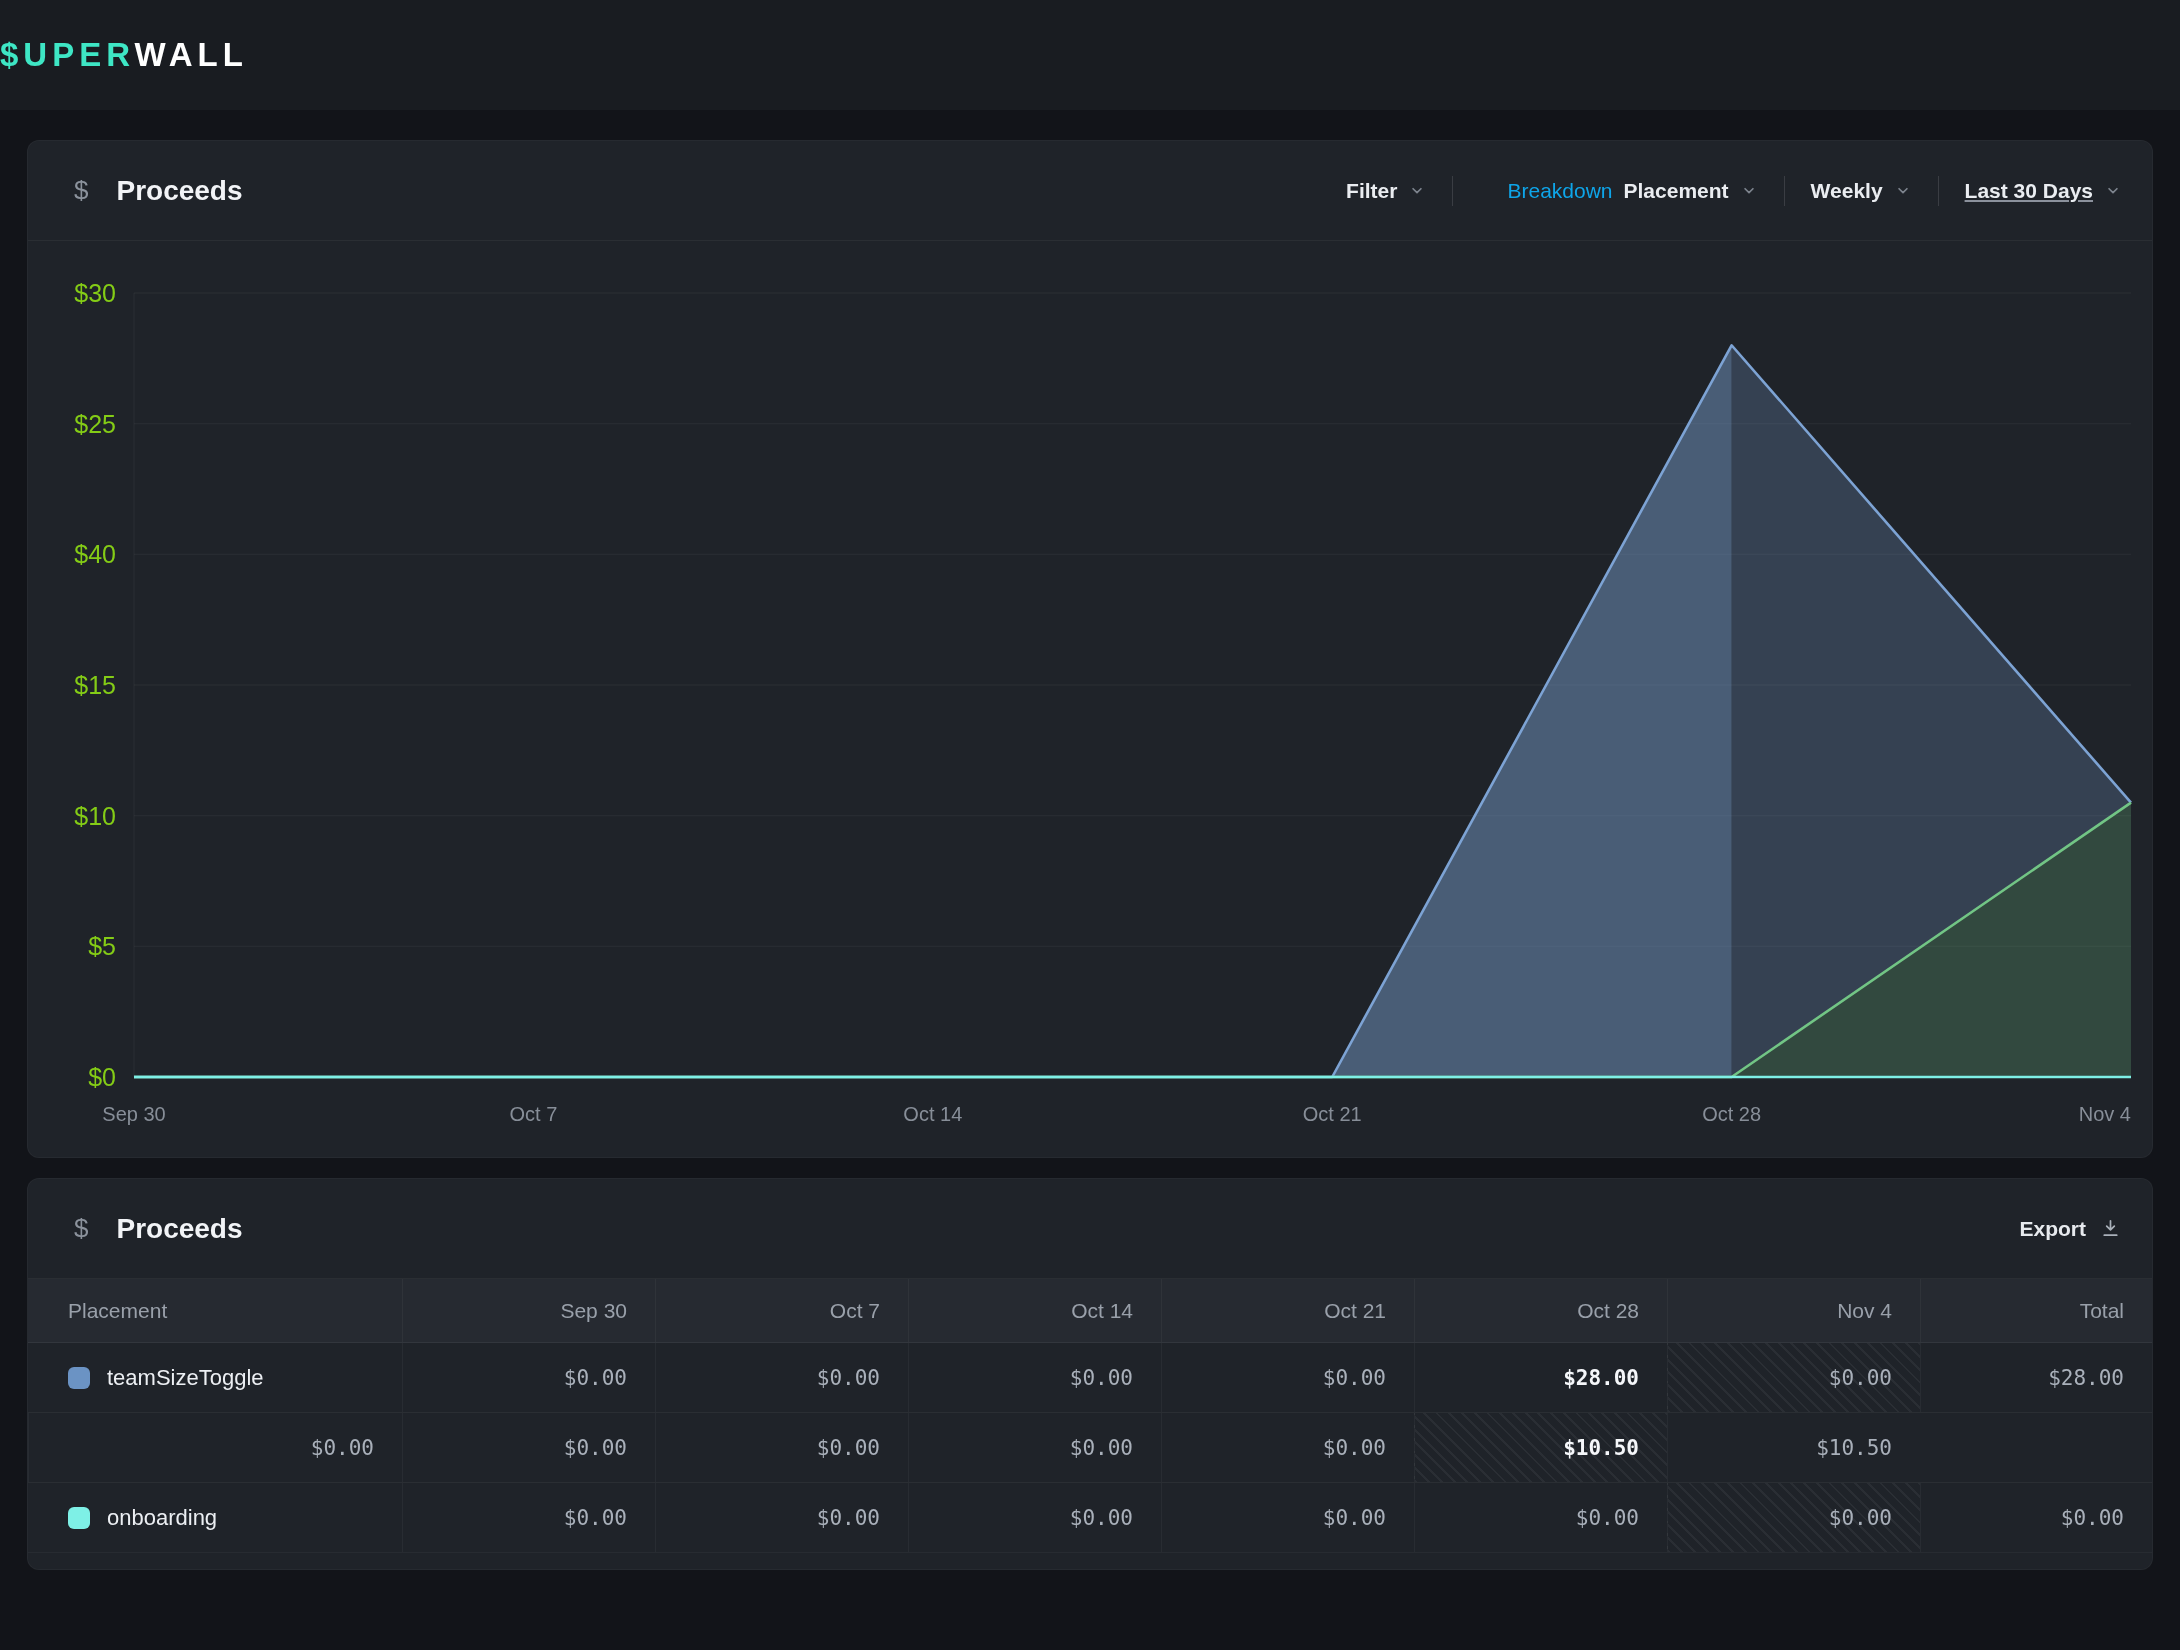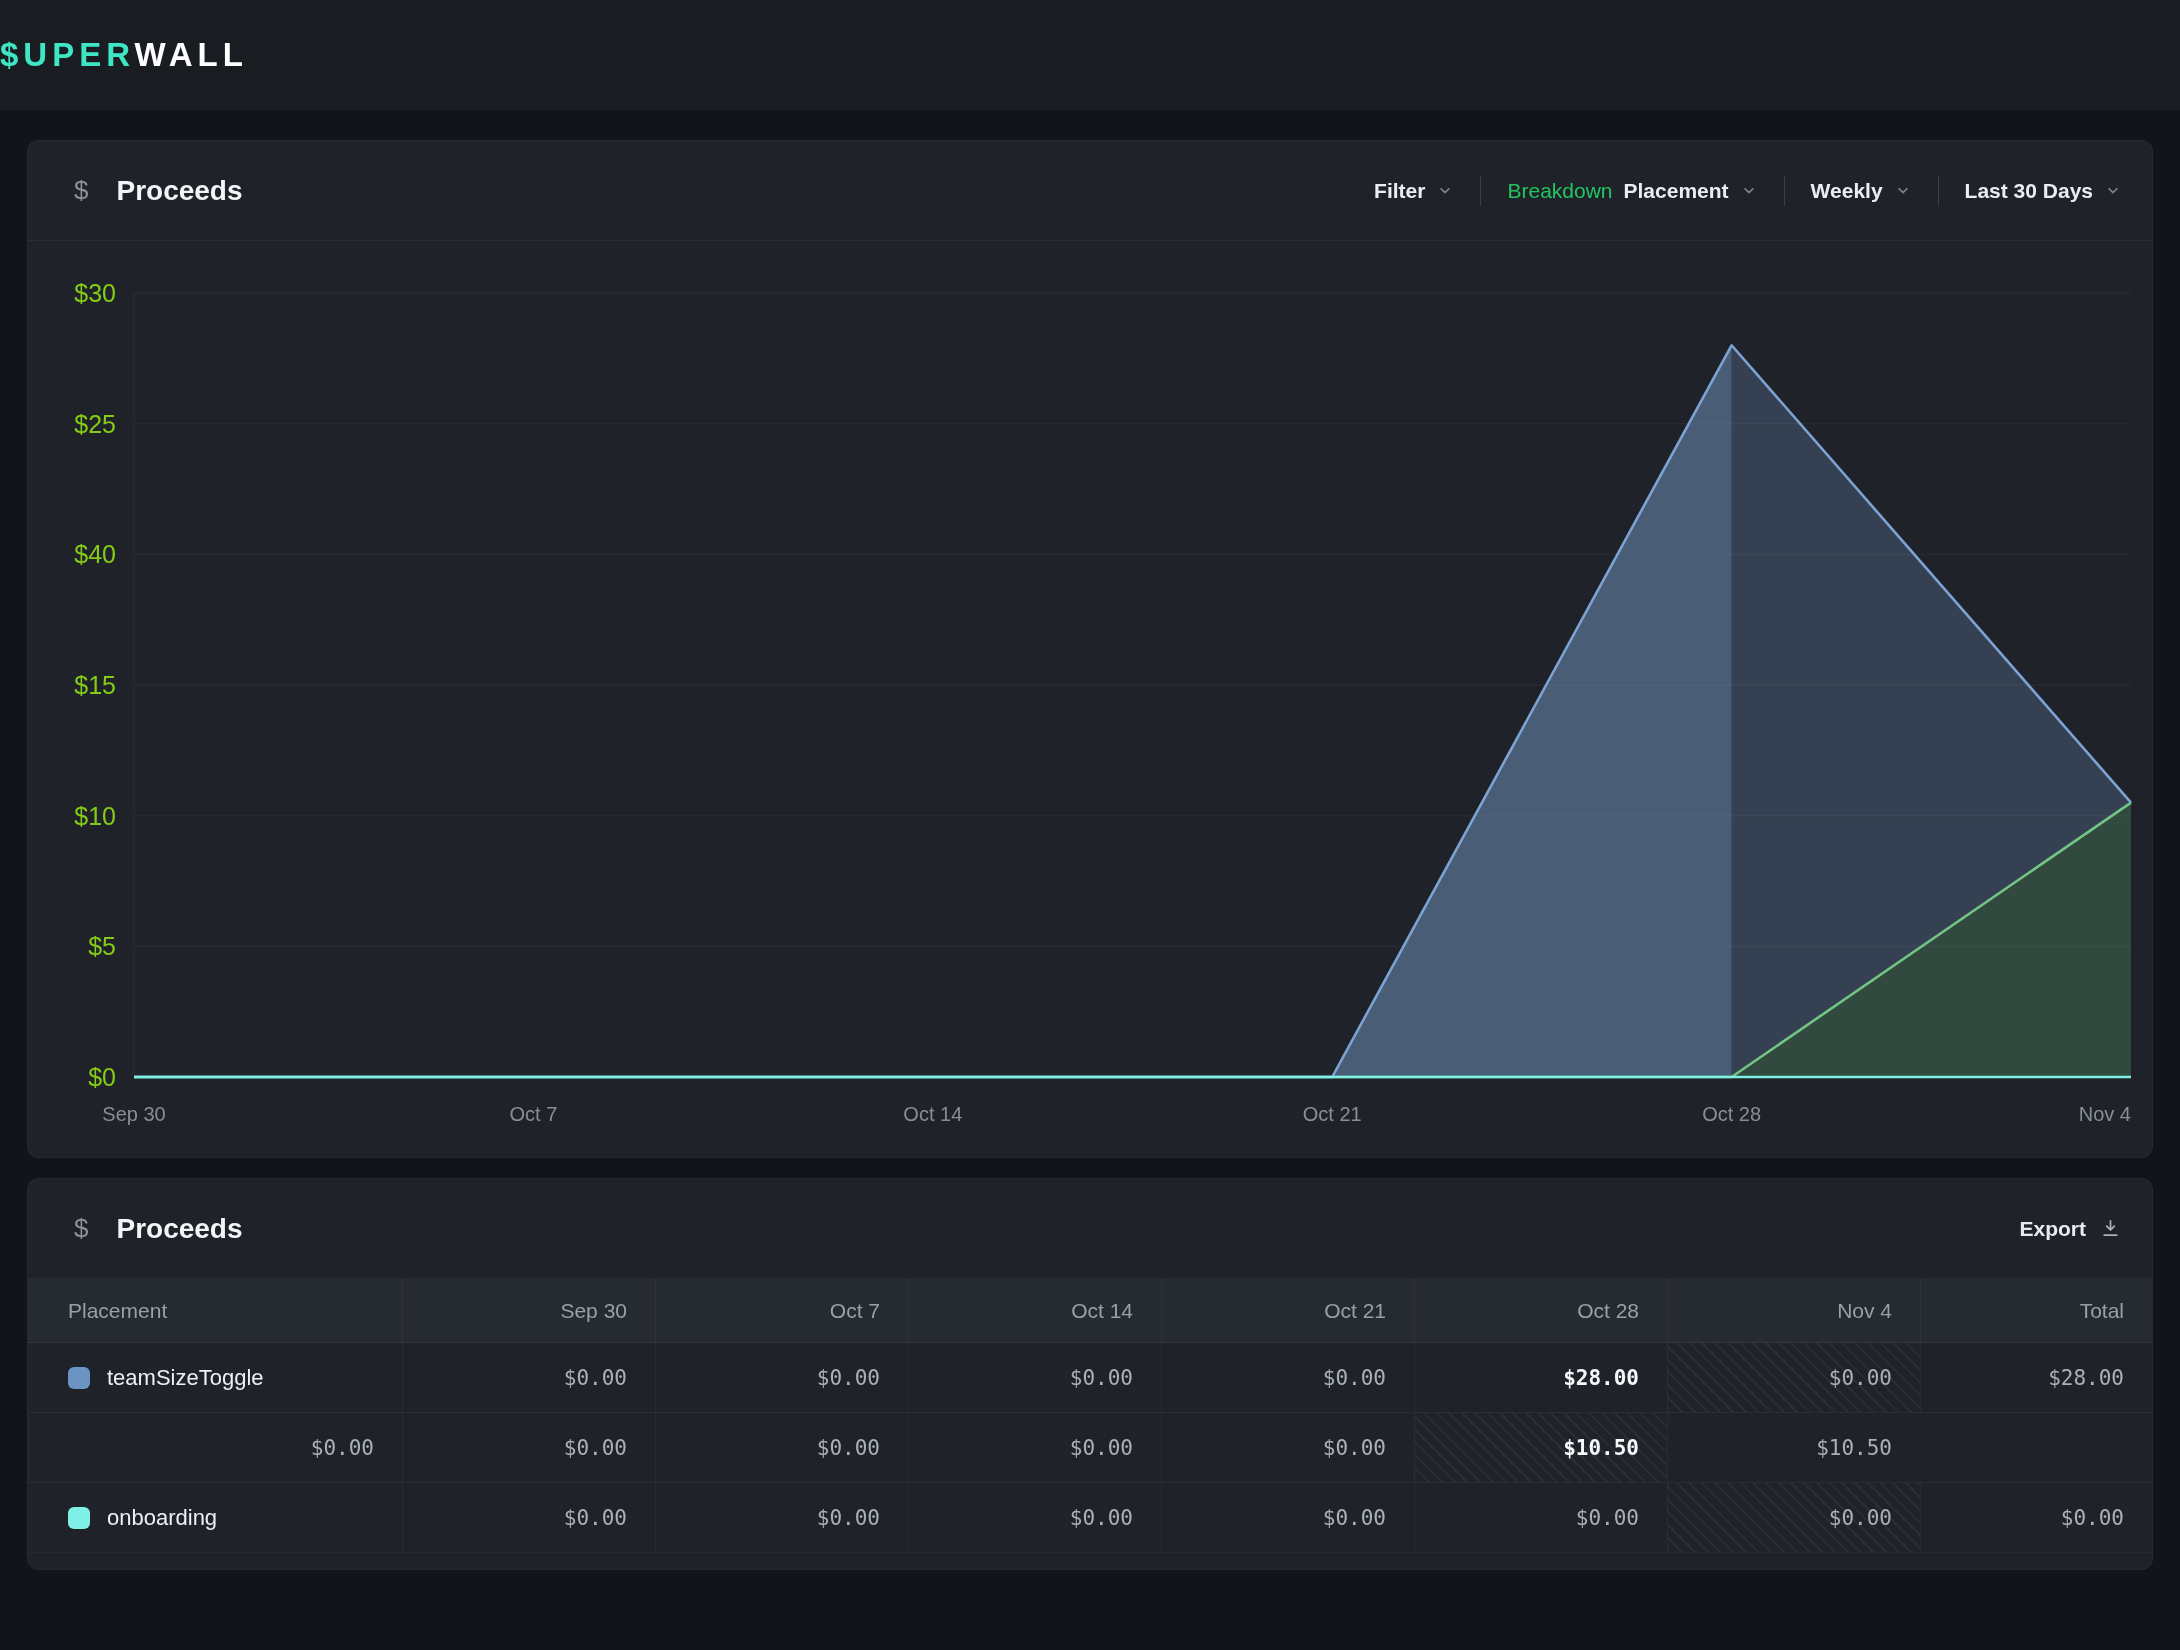--- a/index.html
+++ b/index.html
@@ -20,22 +20,22 @@
   #chart-card { margin-top:30px; }
   #table-card { margin-top:20px; }
 
   .card-header { display:flex; align-items:center; height:100px; padding:0 30px 0 46px;
                  border-bottom:1px solid rgba(255,255,255,0.05); }
   .dollar { color:#8b929c; font-size:26px; margin-right:28px; }
   .card-title { font-size:28px; font-weight:700; color:#f2f4f7; }
 
   .controls { margin-left:auto; display:flex; align-items:center; font-size:21px; color:#8b919c; }
   .ctrl { display:flex; align-items:center; gap:11px; padding:0 26px; cursor:pointer; white-space:nowrap; }
-  .ctrl.last { padding-right:0; }
-  .ctrl .lbl { color:#22c55e; }
+  .ctrl.last { padding-right:0;text-decoration:underline; }
+  .ctrl .lbl { color:#0ea5e9;margin-left:28px; }
   .ctrl .val { color:#eaedf1; font-weight:700; }
   .vdiv { width:1px; height:30px; background:rgba(255,255,255,0.12); }
   .chev { width:18px; height:18px; color:#7d848e; flex:0 0 auto; }
 
   .sub-row { display:flex; justify-content:space-between; align-items:center;
              padding:28px 30px 0 46px; font-size:21px; color:#8d939e; }
   .chart-select { display:flex; align-items:center; gap:12px; cursor:pointer; }
   .chart-select .val { color:#eceef2; font-weight:700; }
 
   

